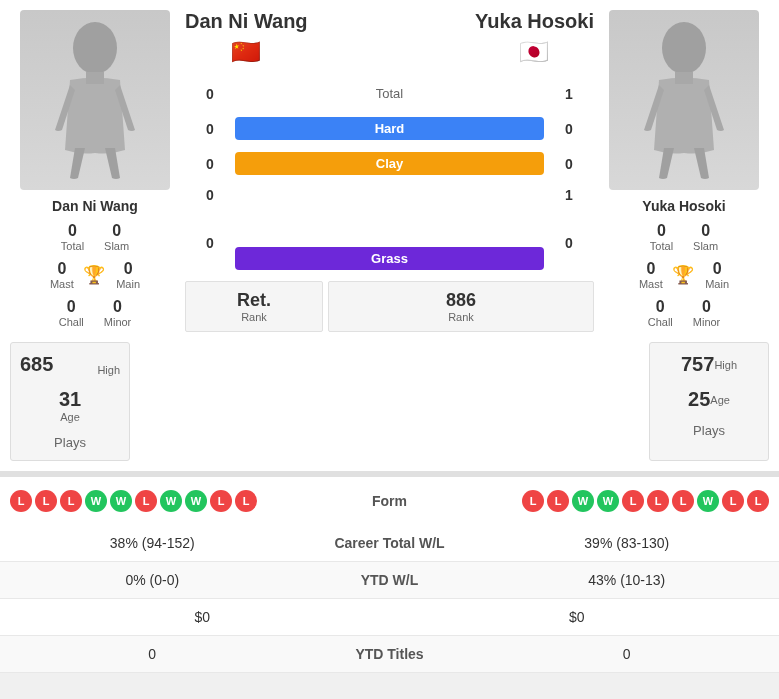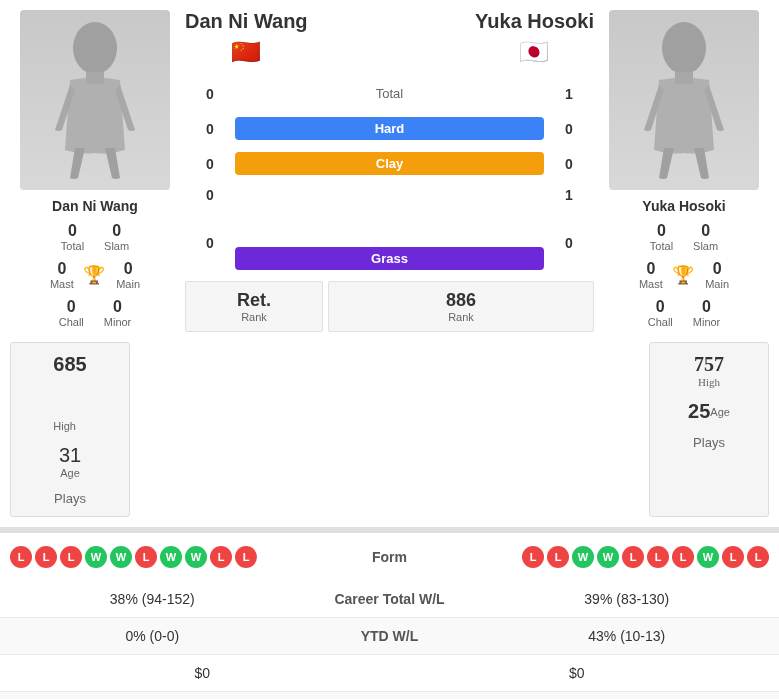--- a/index.html
+++ b/index.html
@@ -422,37 +422,37 @@
           <span class="stat-label">Minor</span>
         </div>
       </div>
     </div>
 
   </div>
 
   <div style="display:flex; gap:5px; padding: 0 10px 10px 10px; background:#fff; border-bottom: 3px solid #e0e0e0;">
 
     <div style="width:120px; background:#f5f5f5; border:1px solid #ddd; border-radius:3px; padding:10px; display:flex; flex-direction:column; gap:12px; align-items:center;">
-      <div style="display:flex; flex-direction:column; align-items:flex-start;gap:44px;">
+      <div style="display:flex; flex-direction:row; align-items:flex-end;gap:44px;">
         <span style="font-size:20px; font-weight:bold; color:#333;">685</span>
         <span style="font-size:11px; color:#666;">High</span>
       </div>
       <div style="display:flex; flex-direction:column; align-items:center;">
-        <span style="font-size:20px; font-weight:normal; color:#333;">31</span>
+        <span style="font-size:20px; font-weight:bold; color:#333;">31</span>
         <span style="font-size:11px; color:#666;">Age</span>
       </div>
       <div style="display:flex; flex-direction:column; align-items:center;">
         <span style="font-size:13px; color:#666;">Plays</span>
       </div>
     </div>
 
     <div style="flex:1;"></div>
 
     <div style="width:120px; background:#f5f5f5; border:1px solid #ddd; border-radius:3px; padding:10px; display:flex; flex-direction:column; gap:12px; align-items:center;">
-      <div style="display:flex; flex-direction:column; align-items:center;font-family:Liberation Serif, serif;">
+      <div style="display:flex; flex-direction:row; align-items:center;">
         <span style="font-size:20px; font-weight:bold; color:#333;">757</span>
         <span style="font-size:11px; color:#666;">High</span>
       </div>
       <div style="display:flex; flex-direction:row; align-items:center;">
         <span style="font-size:20px; font-weight:bold; color:#333;">25</span>
         <span style="font-size:11px; color:#666;">Age</span>
       </div>
       <div style="display:flex; flex-direction:column; align-items:center;">
         <span style="font-size:13px; color:#666;">Plays</span>
       </div>

